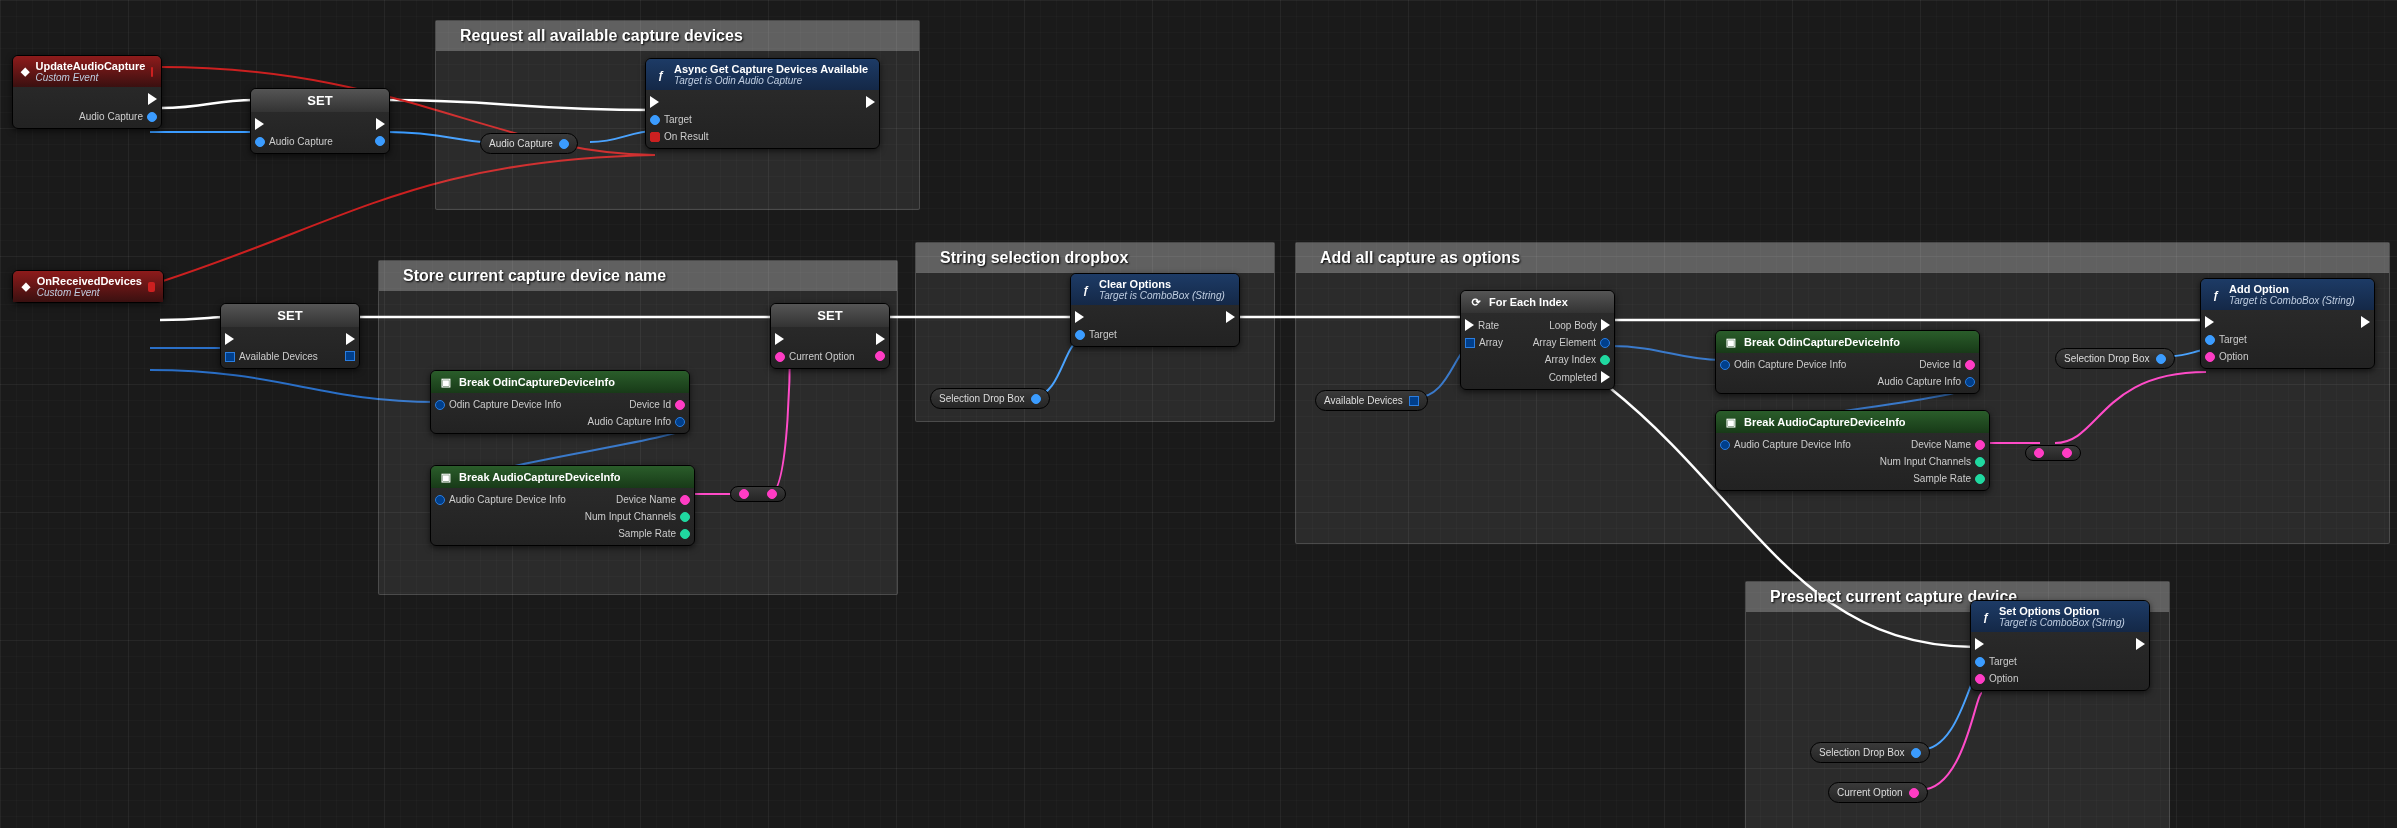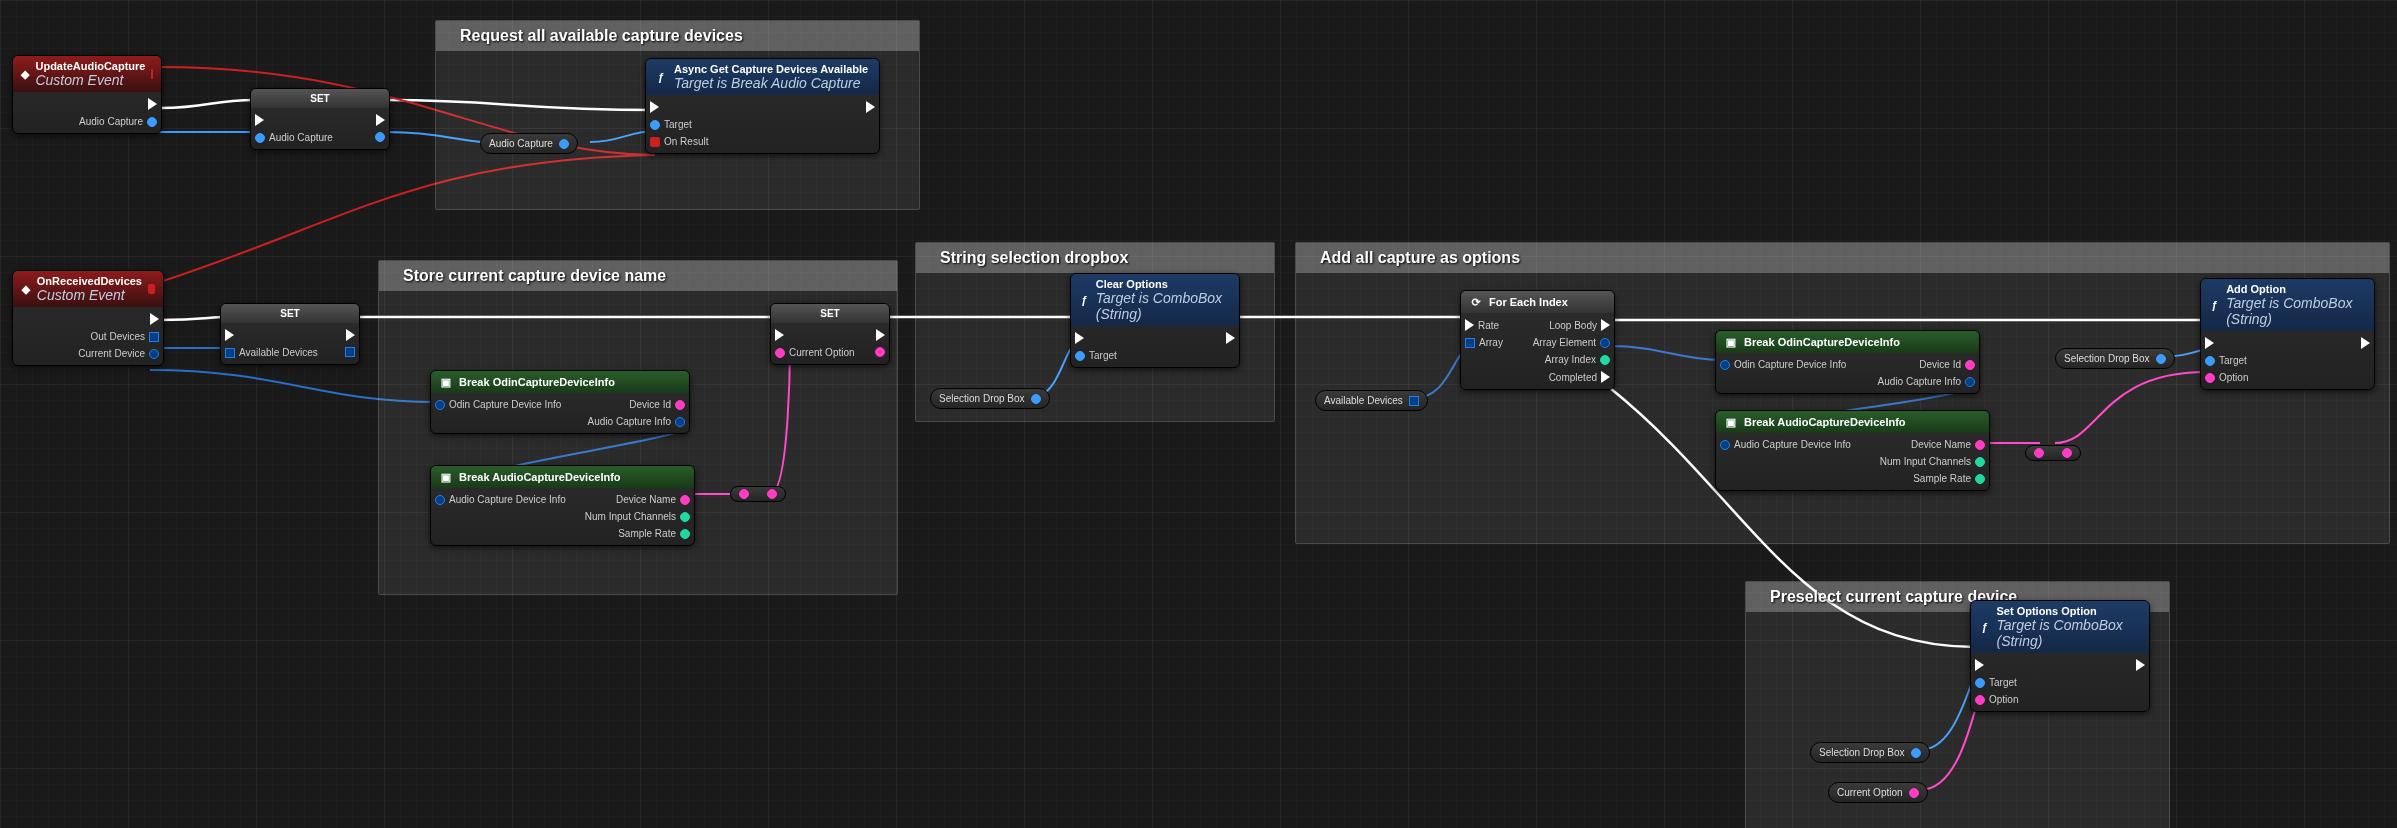--- a/index.html
+++ b/index.html
@@ -49,21 +49,21 @@
   color: #fff;
   display: flex;
   align-items: center;
   gap: 6px;
 }
 .node-header.event { background: linear-gradient(#8e1b1b,#3a1010); }
 .node-header.func { background: linear-gradient(#1d3b66,#142847); }
 .node-header.pure { background: linear-gradient(#2a5d2a,#183a18); }
 .node-header.loop { background: linear-gradient(#555,#333); }
 .node-subtitle {
-  font-size: 14px;
+  font-size: 10px;
   font-style: italic;
   color: #bfcde0;
   font-weight: normal;
   display: block;
 }
 .node-body {
   display: flex;
   justify-content: space-between;
   padding: 6px 4px;
 }
@@ -89,21 +89,21 @@
 .pin-obj { background: #3b9cff; border-color: #3b9cff; }
 .pin-struct { background: #003f8c; border-color: #2a7de0; }
 .pin-str { background: #ff3cc4; border-color: #ff3cc4; }
 .pin-int { background: #20d8a0; border-color: #20d8a0; }
 .pin-arr { border-radius: 0; }
 .pin-delegate { width: 10px; height: 10px; background: #cc2020; border-color: #cc2020; border-radius: 2px; }
 .set-node .node-header {
   background: linear-gradient(#555,#333);
   text-align: center;
   justify-content: center;
-  font-size: 10px;
+  font-size: 13px;
 }
 .var-node {
   position: absolute;
   background: linear-gradient(#3a3a3a,#252525);
   border: 1px solid #000;
   border-radius: 12px;
   padding: 4px 8px;
   display: flex;
   align-items: center;
   gap: 6px;
@@ -252,21 +252,21 @@
 <div class="var-node" style="left:480px;top:133px;">
   <span>Audio Capture</span>
   <span class="pin-icon pin-obj"></span>
 </div>
 
 <div class="node" style="left:645px;top:58px;width:235px;">
   <div class="node-header func">
     <span class="hdr-icon">ƒ</span>
     <span>
       <span>Async Get Capture Devices Available</span>
-      <span class="node-subtitle">Target is Break Audio Capture</span>
+      <span class="node-subtitle">Target is Odin Audio Capture</span>
     </span>
   </div>
   <div class="node-body">
     <div class="pins-left">
       <div class="pin">
           <span class="pin-icon pin-exec"></span>
         </div>
       <div class="pin">
           <span class="pin-icon pin-obj"></span>
           <span>Target</span>
@@ -286,36 +286,20 @@
 
 <div class="node" style="left:12px;top:270px;width:152px;">
   <div class="node-header event">
     <span class="hdr-icon">◆</span>
     <span>
       <span>OnReceivedDevices</span>
       <span class="node-subtitle">Custom Event</span>
     </span>
     <span class="pin-delegate" style="margin-left:auto;"></span>
   </div>
-  <div class="node-body">
-    <div class="pins-left"></div>
-    <div class="pins-right">
-      <div class="pin">
-          <span class="pin-icon pin-exec"></span>
-        </div>
-      <div class="pin">
-          <span>Out Devices</span>
-          <span class="pin-icon pin-struct pin-arr"></span>
-        </div>
-      <div class="pin">
-          <span>Current Device</span>
-          <span class="pin-icon pin-struct"></span>
-        </div>
-    </div>
-  </div>
 </div>
 
 <div class="node set-node" style="left:220px;top:303px;width:140px;">
   <div class="node-header">
       <span>SET</span>
     </div>
   <div class="node-body">
     <div class="pins-left">
       <div class="pin">
           <span class="pin-icon pin-exec"></span>

